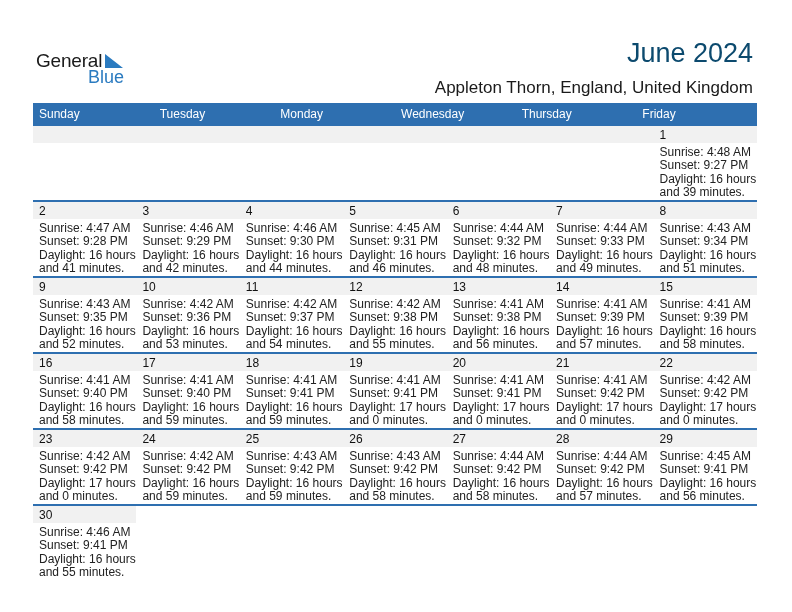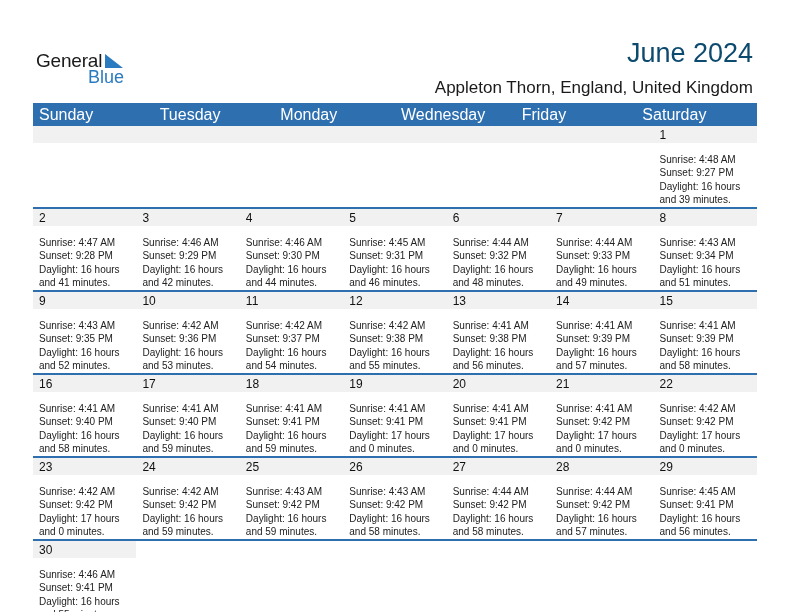--- a/index.html
+++ b/index.html
@@ -7,48 +7,48 @@
          font-family: "Liberation Sans", sans-serif; color: #222; }
   .logo { position: absolute; left: 36px; top: 50px; width: 100px; height: 40px; }
   .logo .general { position: absolute; left: 0; top: 0; font-size: 19px; color: #1a1a1a; letter-spacing: -0.2px; }
   .logo .blue { position: absolute; left: 52px; top: 17px; font-size: 18px; color: #2b7bc0; }
   .logo .tri { position: absolute; left: 69px; top: 4px; width: 0; height: 0;
                border-left: 18px solid #2b7bc0; border-top: 14px solid transparent; }
   .title { position: absolute; right: 39px; top: 38px; font-size: 27px; color: #0c4a6e; }
   .subtitle { position: absolute; right: 39px; top: 78px; font-size: 17px; color: #1a1a1a; text-align: right; }
   .cal { position: absolute; left: 33px; top: 103px; width: 724px; }
   .hdr { display: flex; background: #2e6fb0; height: 23px; }
-  .hdr div { flex: 1; color: #fff; font-size: 16px; line-height: 23px; padding-left: 6px; }
+  .hdr div { flex: 1; color: #fff; font-size: 12px; line-height: 23px; padding-left: 6px; }
   .week { display: flex; border-bottom: 2px solid #2e6fb0; }
   .week.last { border-bottom: none; }
   .cell { flex: 1; }
   .cell .num { background: #f1f1f1; height: 17px; line-height: 18px; font-size: 12px; padding-left: 6px; color: #111; }
-  .cell .info { padding-left: 6px; font-size: 10px; line-height: 13.3px; color: #222; height: 54px; padding-top: 10px; }
+  .cell .info { padding-left: 6px; font-size: 12px; line-height: 13.3px; color: #222; height: 54px; padding-top: 3px; }
   .week:first-of-type { }
 </style>
 </head>
 <body>
 
 <div class="logo">
   <span class="general">General</span>
   <span class="tri"></span>
   <span class="blue">Blue</span>
 </div>
 
 <div class="title">June 2024</div>
 <div class="subtitle">Appleton Thorn, England, United Kingdom</div>
 
 <div class="cal">
   <div class="hdr">
     <div>Sunday</div>
     <div>Tuesday</div>
     <div>Monday</div>
     <div>Wednesday</div>
+    <div>Thursday</div>
     <div>Friday</div>
-    <div>Saturday</div>
   </div>
   <div id="weeks">
       <div class="week">
         <div class="cell">
           <div class="num"></div>
           <div class="info">
             <div></div>
             <div></div>
             <div></div>
             <div></div>

